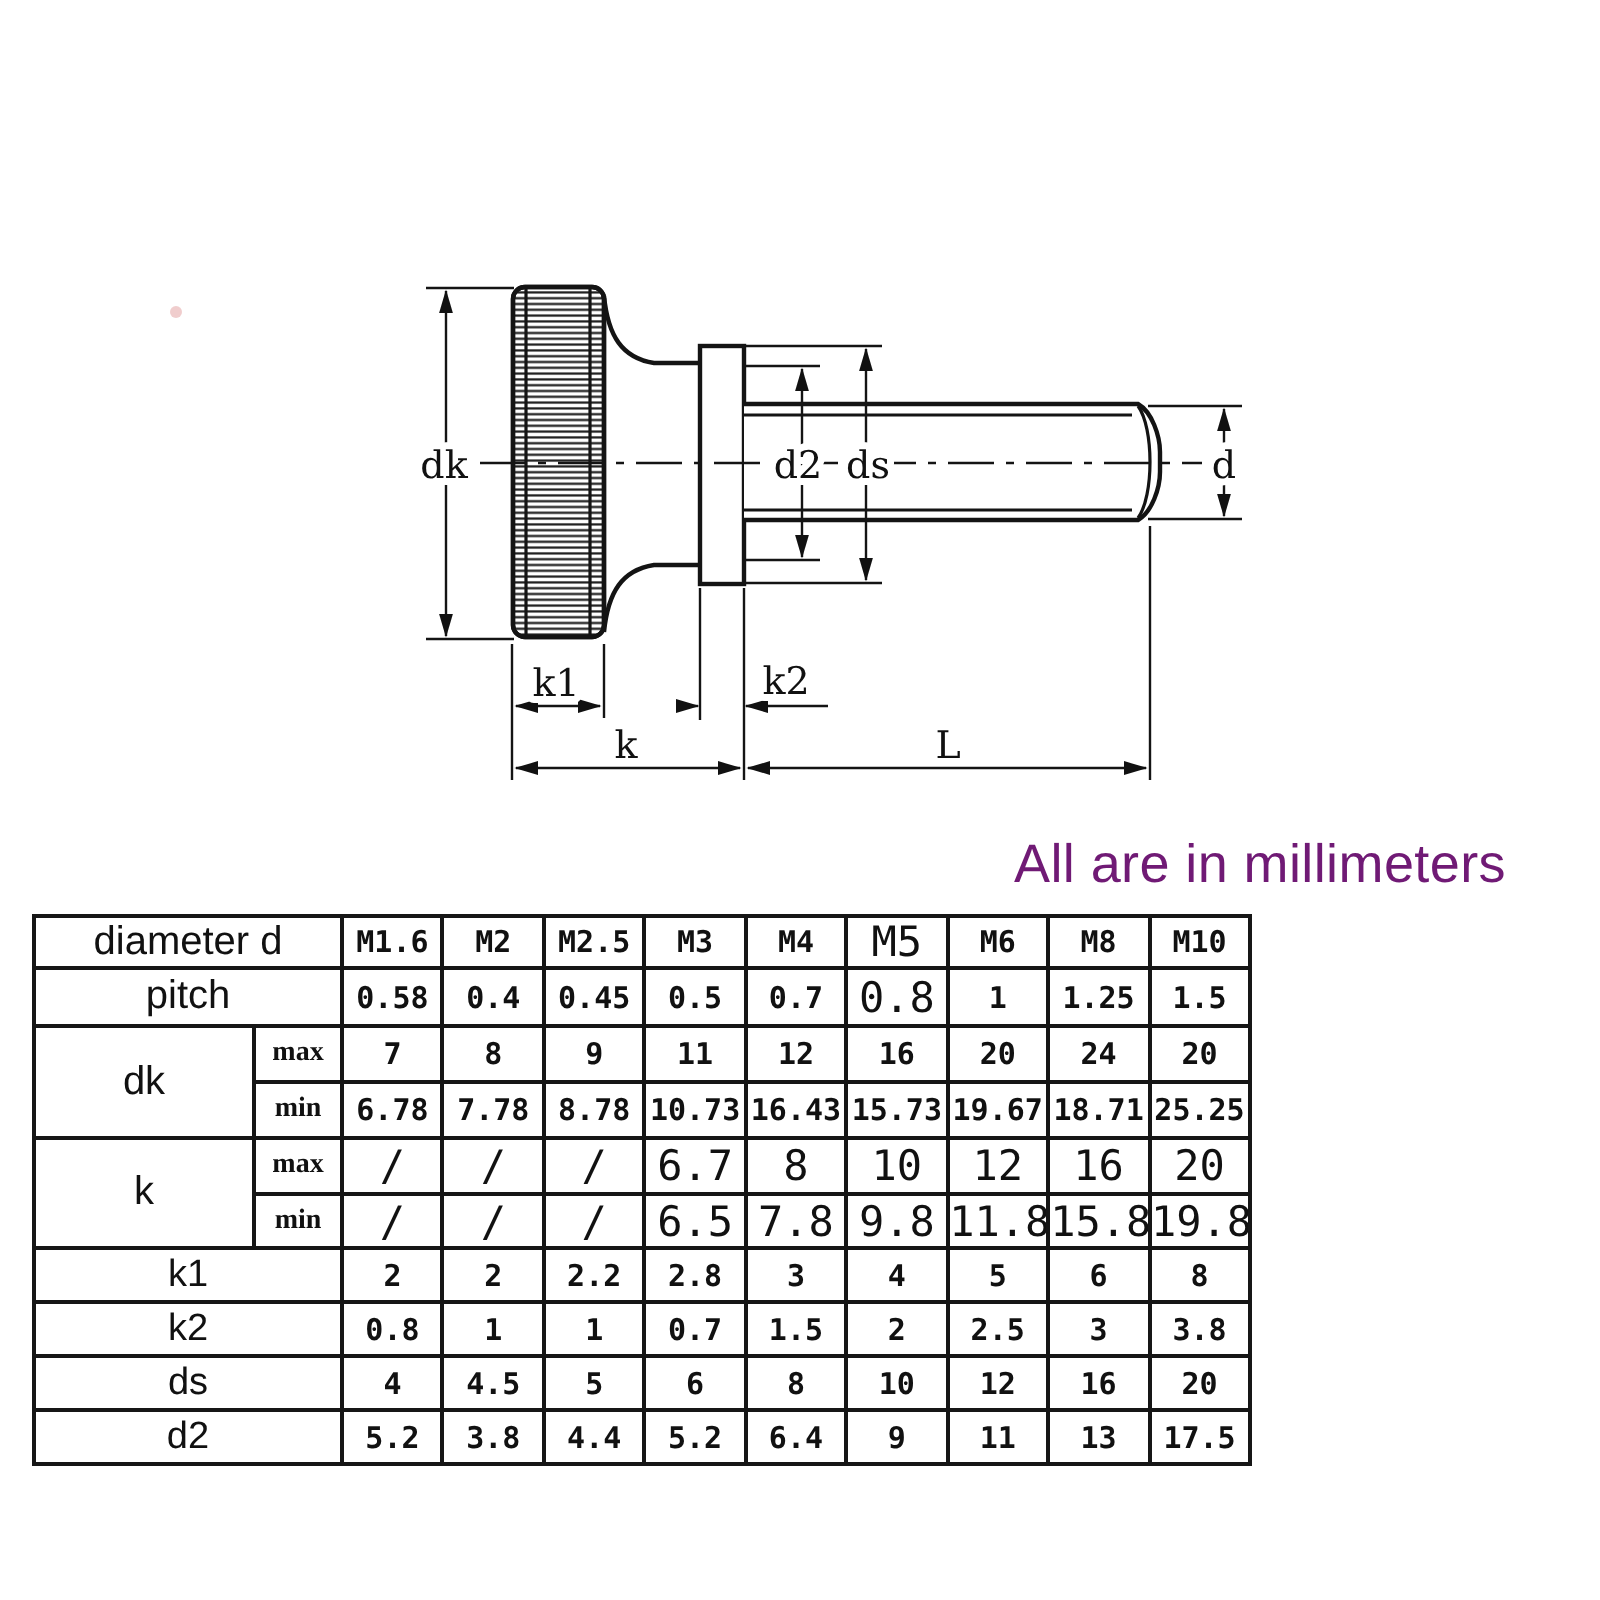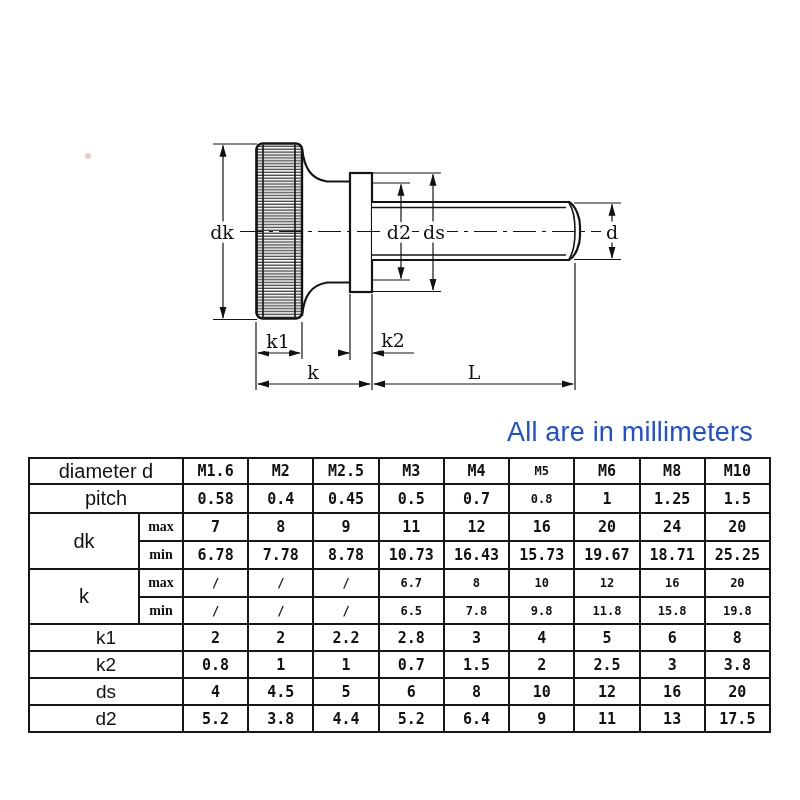--- a/index.html
+++ b/index.html
@@ -1,29 +1,29 @@
 <!DOCTYPE html>
 <html><head>
 <meta charset="utf-8">
 <style>
   html,body{margin:0;padding:0;background:#fff;}
   body{width:800px;height:800px;font-family:"Liberation Sans",sans-serif;color:#111;}
   .canvas{position:relative;width:800px;height:800px;background:#fff;overflow:hidden;}
   svg.draw{position:absolute;left:0;top:0;}
   .units-note{position:absolute;left:505px;top:417px;width:250px;text-align:center;
-    font-size:27px;letter-spacing:0.2px;color:#1d4ed8;}
-  table.dim-table{position:absolute;left:28px;top:457px;width:743px;border-collapse:collapse;
+    font-size:27px;letter-spacing:0.2px;color:#701a75;}
+  table.dim-table{position:absolute;left:16px;top:457px;width:610px;border-collapse:collapse;
     table-layout:fixed;padding-left:44px;}
   .dim-table td{border:2px solid #161616;text-align:center;vertical-align:middle;padding:0;
     overflow:hidden;white-space:nowrap;}
   .lbl{font-family:"Liberation Sans",sans-serif;font-size:20px;}
   .lbl-sm{font-family:"Liberation Sans",sans-serif;font-size:19px;}
   .sub{font-family:Liberation Serif, serif;font-size:14px;font-weight:600;}
   .hdr,.val{font-family:"DejaVu Sans Mono","Liberation Mono",monospace;font-size:15px;font-weight:600;}
-  .b{font-weight:700;font-size:12px;}
+  .b{font-weight:400;font-size:21px;}
   tr.h26{height:26px}tr.h29{height:29px}tr.h28{height:28px}tr.h27{height:27px}
   .dtext{font-family:"DejaVu Serif","Liberation Serif",serif;font-size:19px;fill:#111;
     paint-order:stroke;stroke:#ffffff;stroke-width:7px;stroke-linejoin:round;}
 </style>
 </head>
 <body>
 
 <div class="canvas">
 
   <svg class="draw" width="800" height="435" viewBox="0 0 800 435">

